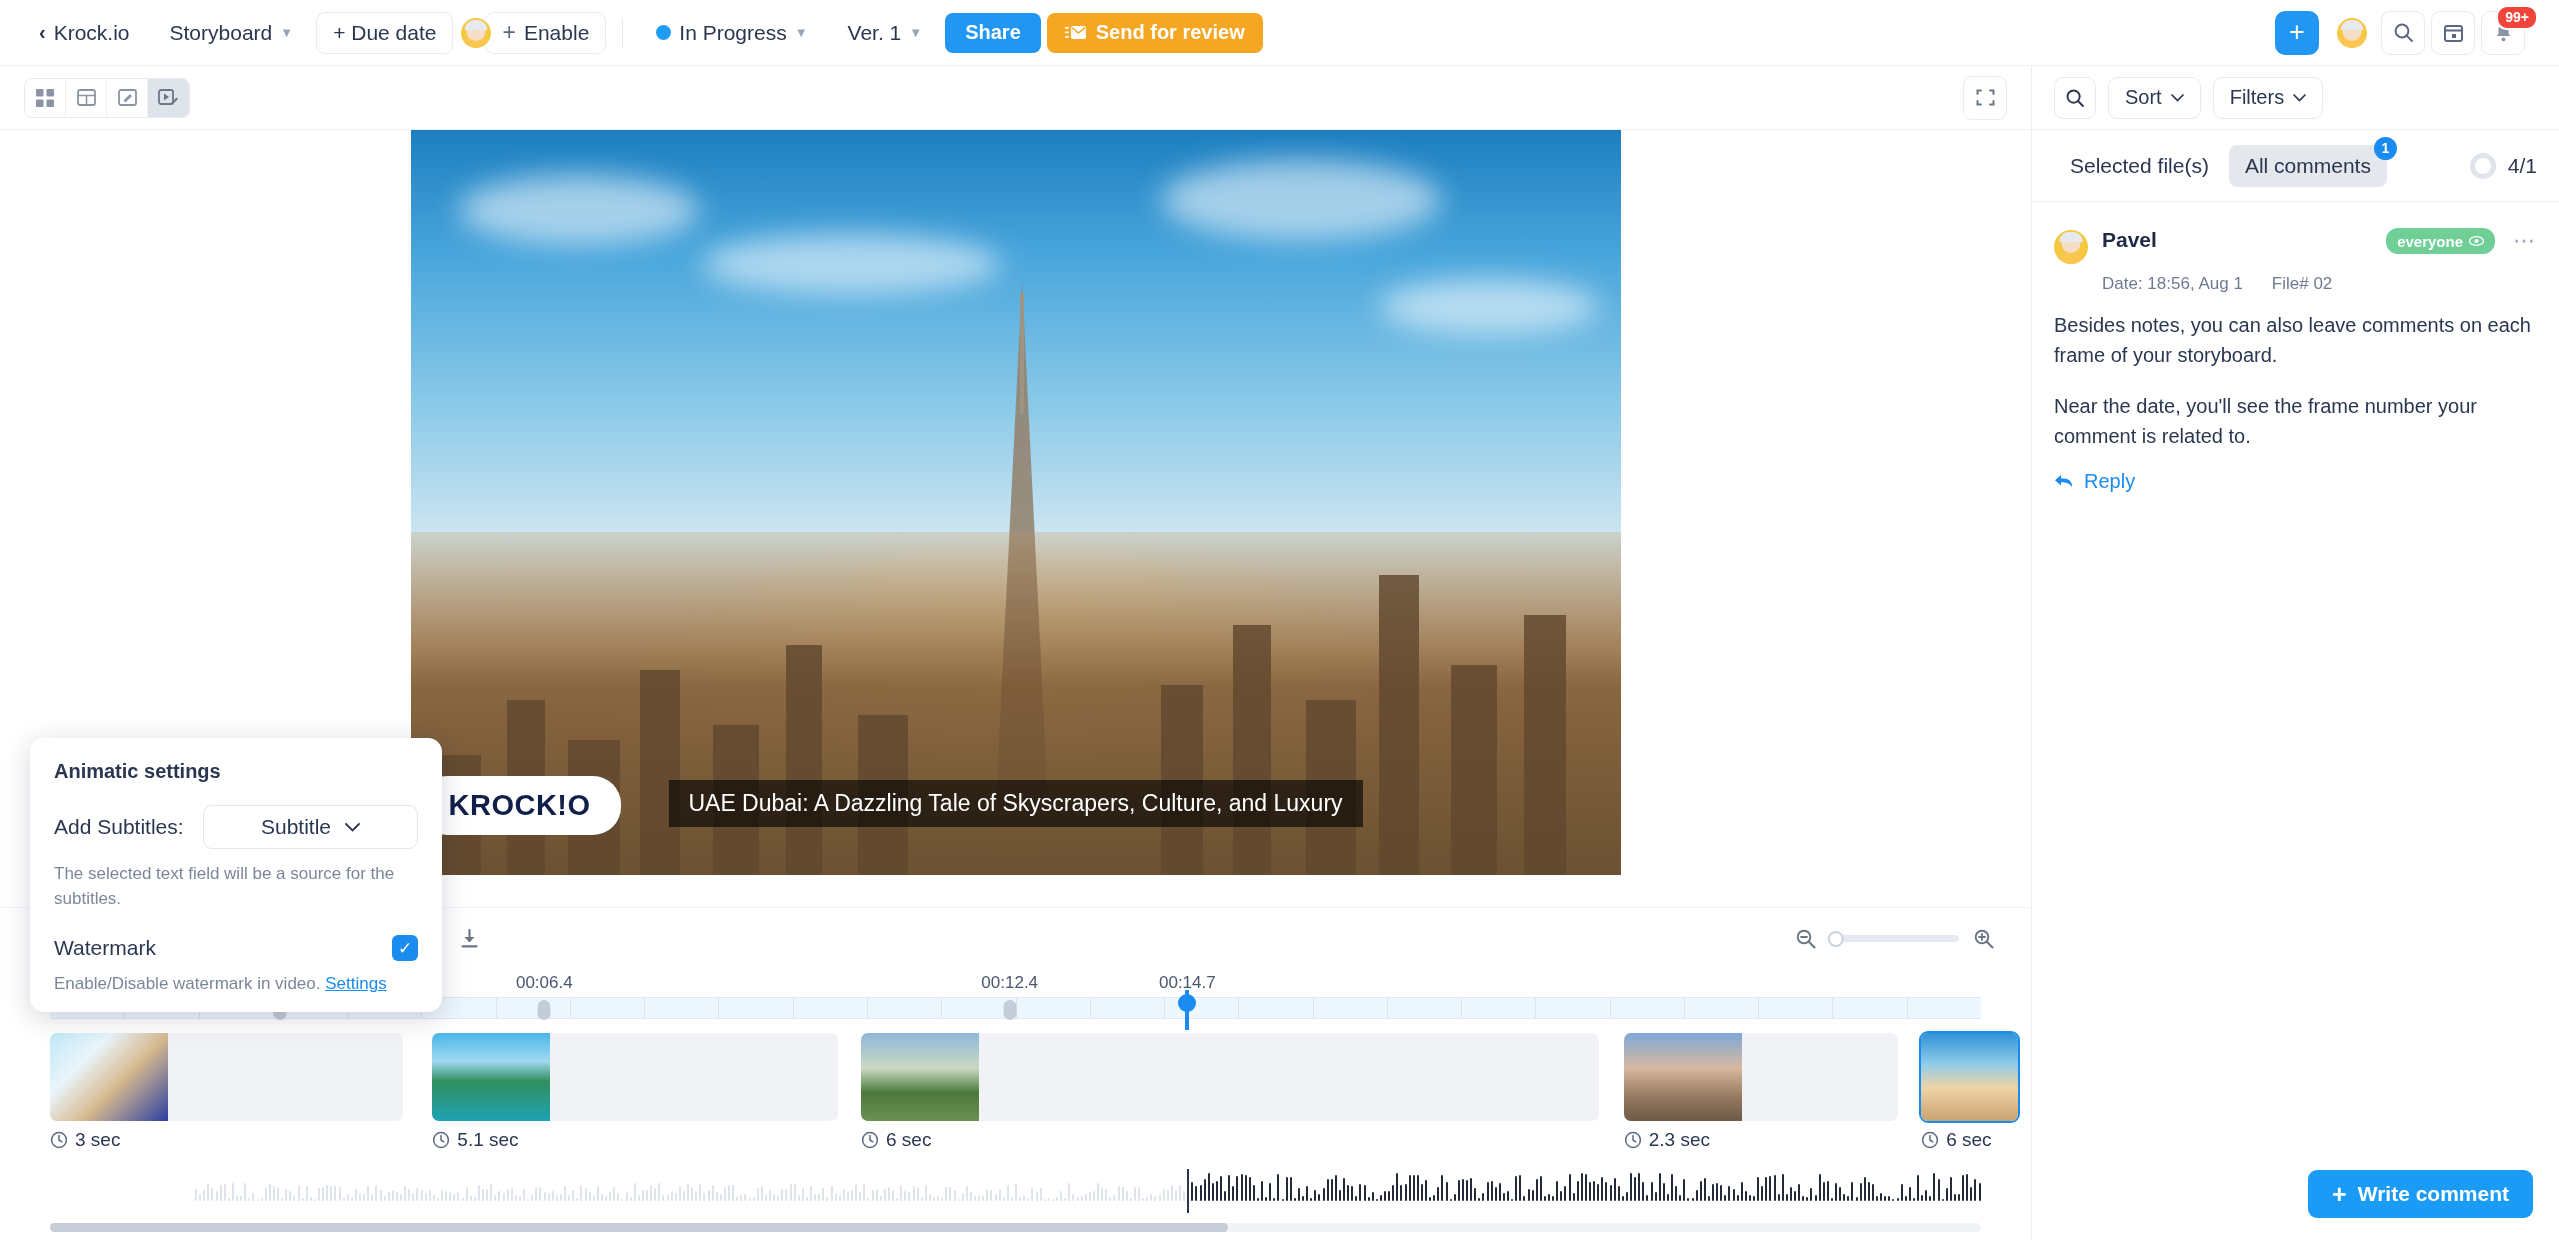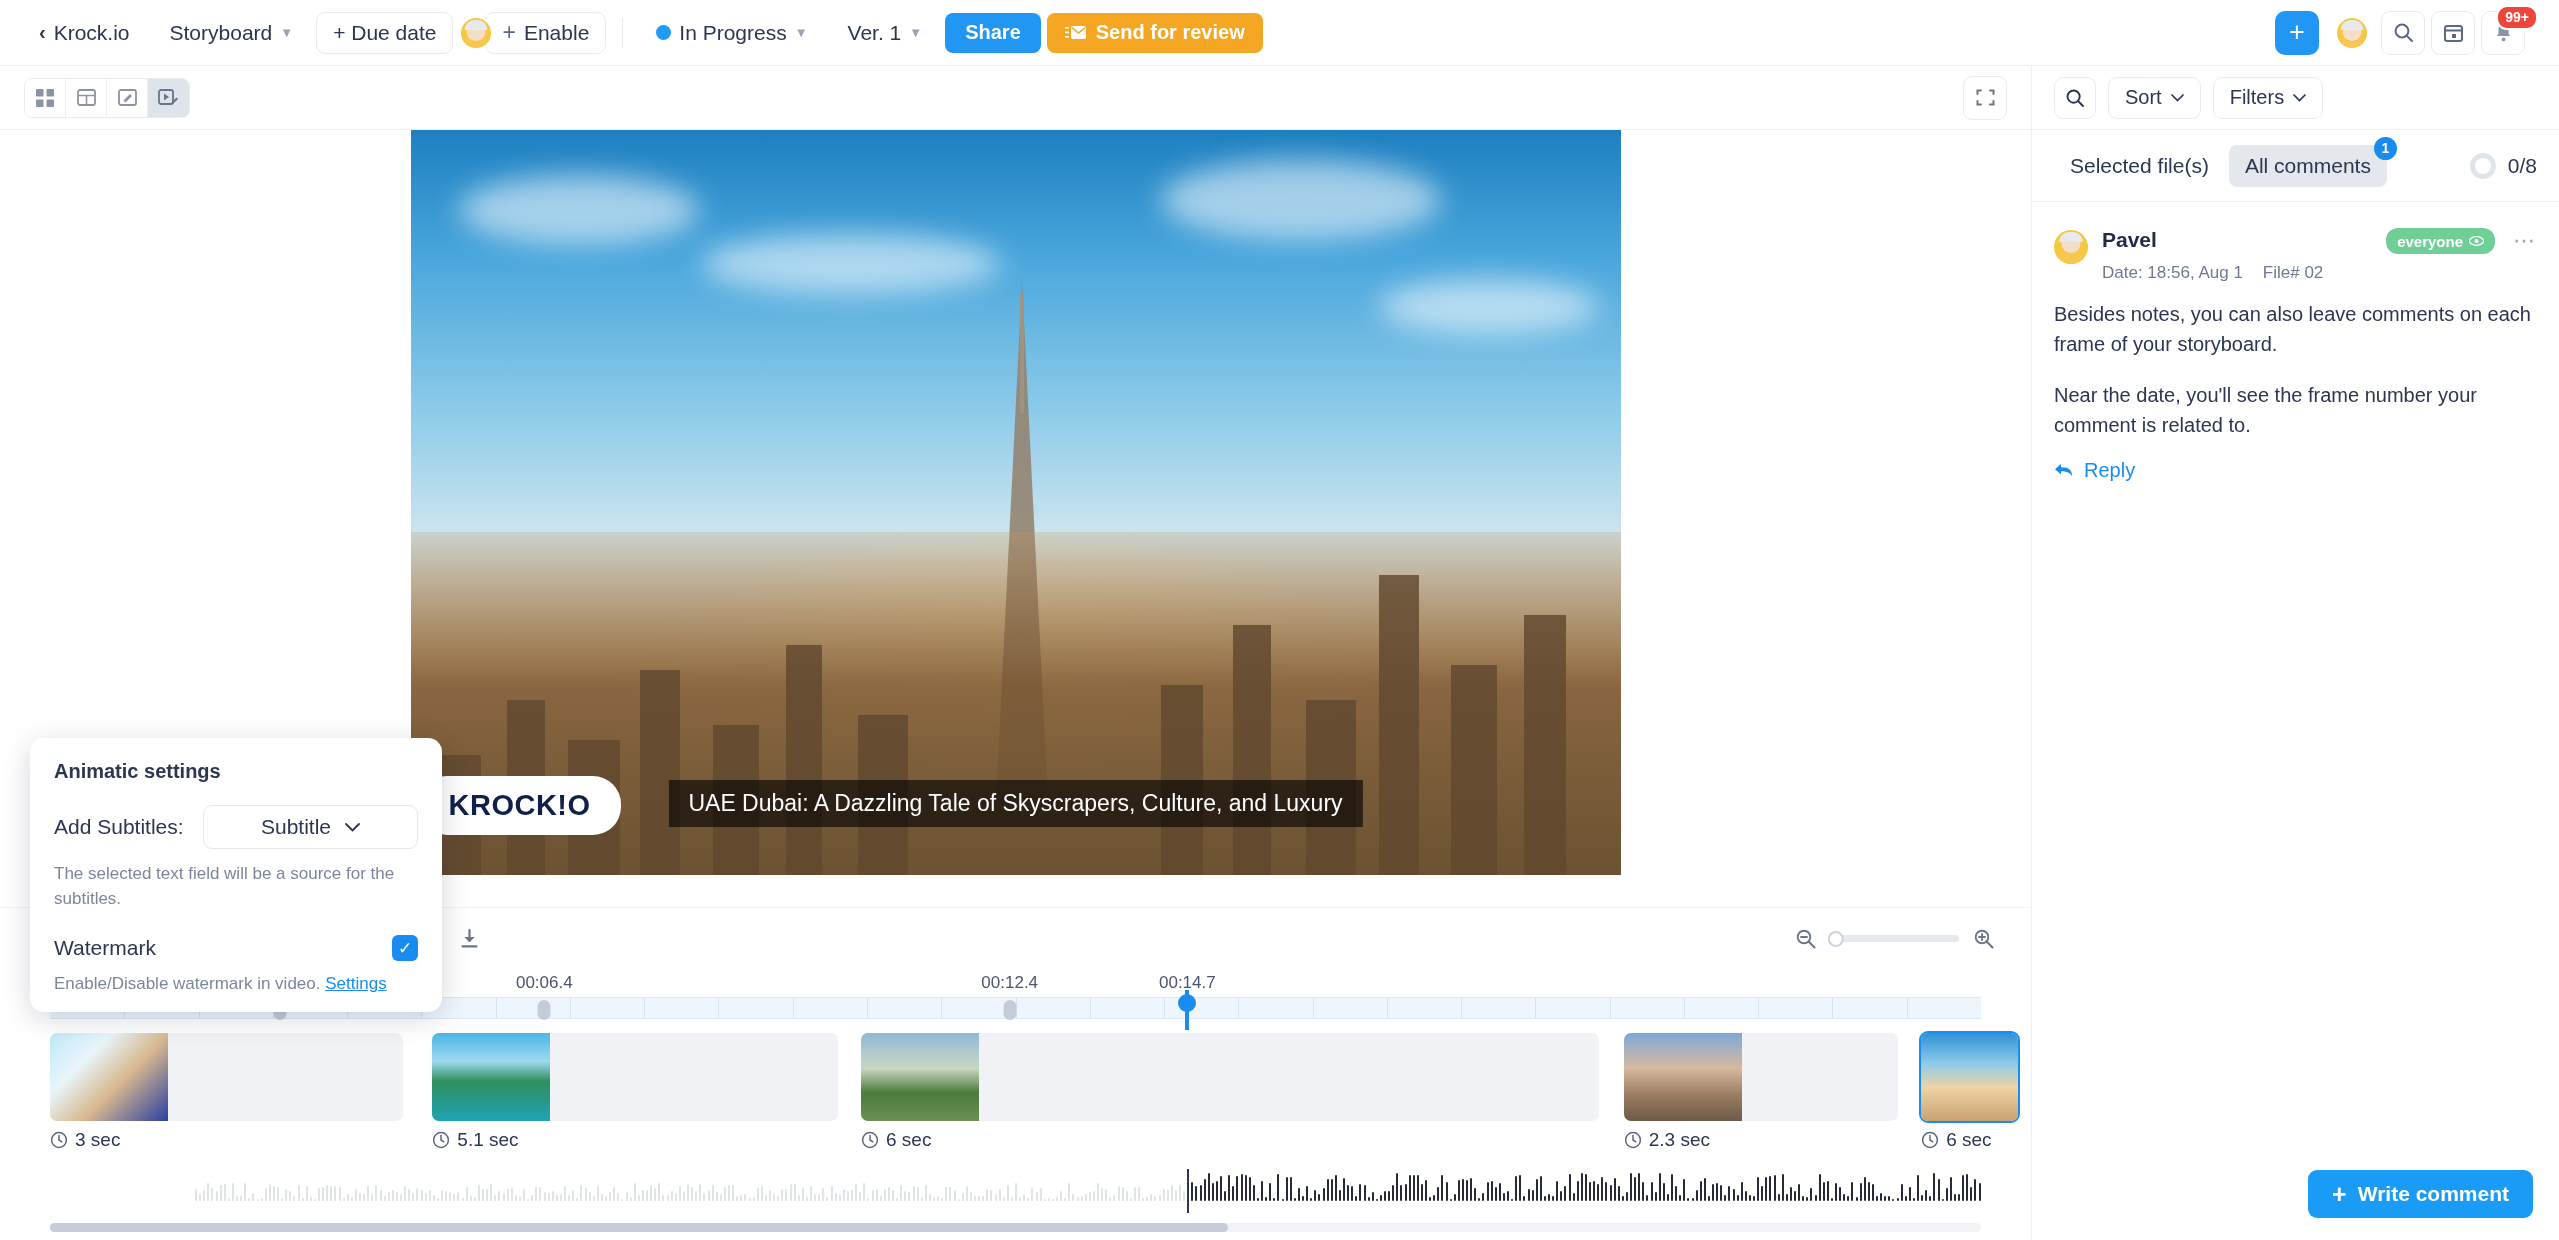--- a/index.html
+++ b/index.html
@@ -321,21 +321,21 @@
     width: 34px; height: 34px; border-radius: 50%; background: #f5c842;
     position: relative; overflow: hidden; flex: 0 0 auto; margin-top: 2px;
   }
   .c-av .head { position: absolute; left: 50%; top: 4px; transform: translateX(-50%);
     width: 19px; height: 19px; border-radius: 50%; background: #f6ddc6; }
   .c-av .hair { position: absolute; left: 50%; top: 2px; transform: translateX(-50%);
     width: 24px; height: 10px; border-radius: 11px 11px 0 0; background: #e6e9ee; }
   .c-av .body { position: absolute; left: 50%; bottom: 0; transform: translateX(-50%);
     width: 28px; height: 13px; border-radius: 13px 13px 0 0; background: #f9c74f; }
   .c-name { font-size: 21px; font-weight: 700; color: #1f2a44; }
-  .c-meta { font-size: 17px; color: #6b7governed; color: #6f7a91; margin-top: 9px; display: flex; gap: 20px; }
+  .c-meta { font-size: 17px; color: #6b7governed; color: #6f7a91; margin-top: 20px; display: flex; gap: 29px; }
   .pill-everyone {
     background: #6fcf97; color: #fff; font-size: 15px; font-weight: 600;
     border-radius: 12px; padding: 4px 11px; display: inline-flex; align-items: center; gap: 6px;
   }
   .dots { color: #9aa3b5; font-size: 22px; letter-spacing: 2px; cursor: pointer; }
   .c-body { margin-top: 16px; font-size: 20px; line-height: 1.52; color: #2b3650; }
   .c-body p + p { margin-top: 20px; }
   .c-reply {
     margin-top: 18px; display: inline-flex; align-items: center; gap: 10px;
     color: #1a8cf0; font-size: 20px; cursor: pointer;
@@ -1195,21 +1195,21 @@
       <div class="rp-tabs">
         <div class="rp-tab">
           <span>Selected file(s)</span>
         </div>
         <div class="rp-tab active">
           <span>All comments</span>
           <span class="tab-badge">1</span>
         </div>
         <div class="resolve-wrap">
           <span class="resolve-ring"></span>
-          <span class="resolve-count">0/8</span>
+          <span class="resolve-count">4/1</span>
         </div>
       </div>
 
       <div class="comments">
         <div class="comment">
           <div class="c-head">
             <div class="c-av">
               <div class="body"></div>
                 <div class="head"></div>
                 <div class="hair"></div>

